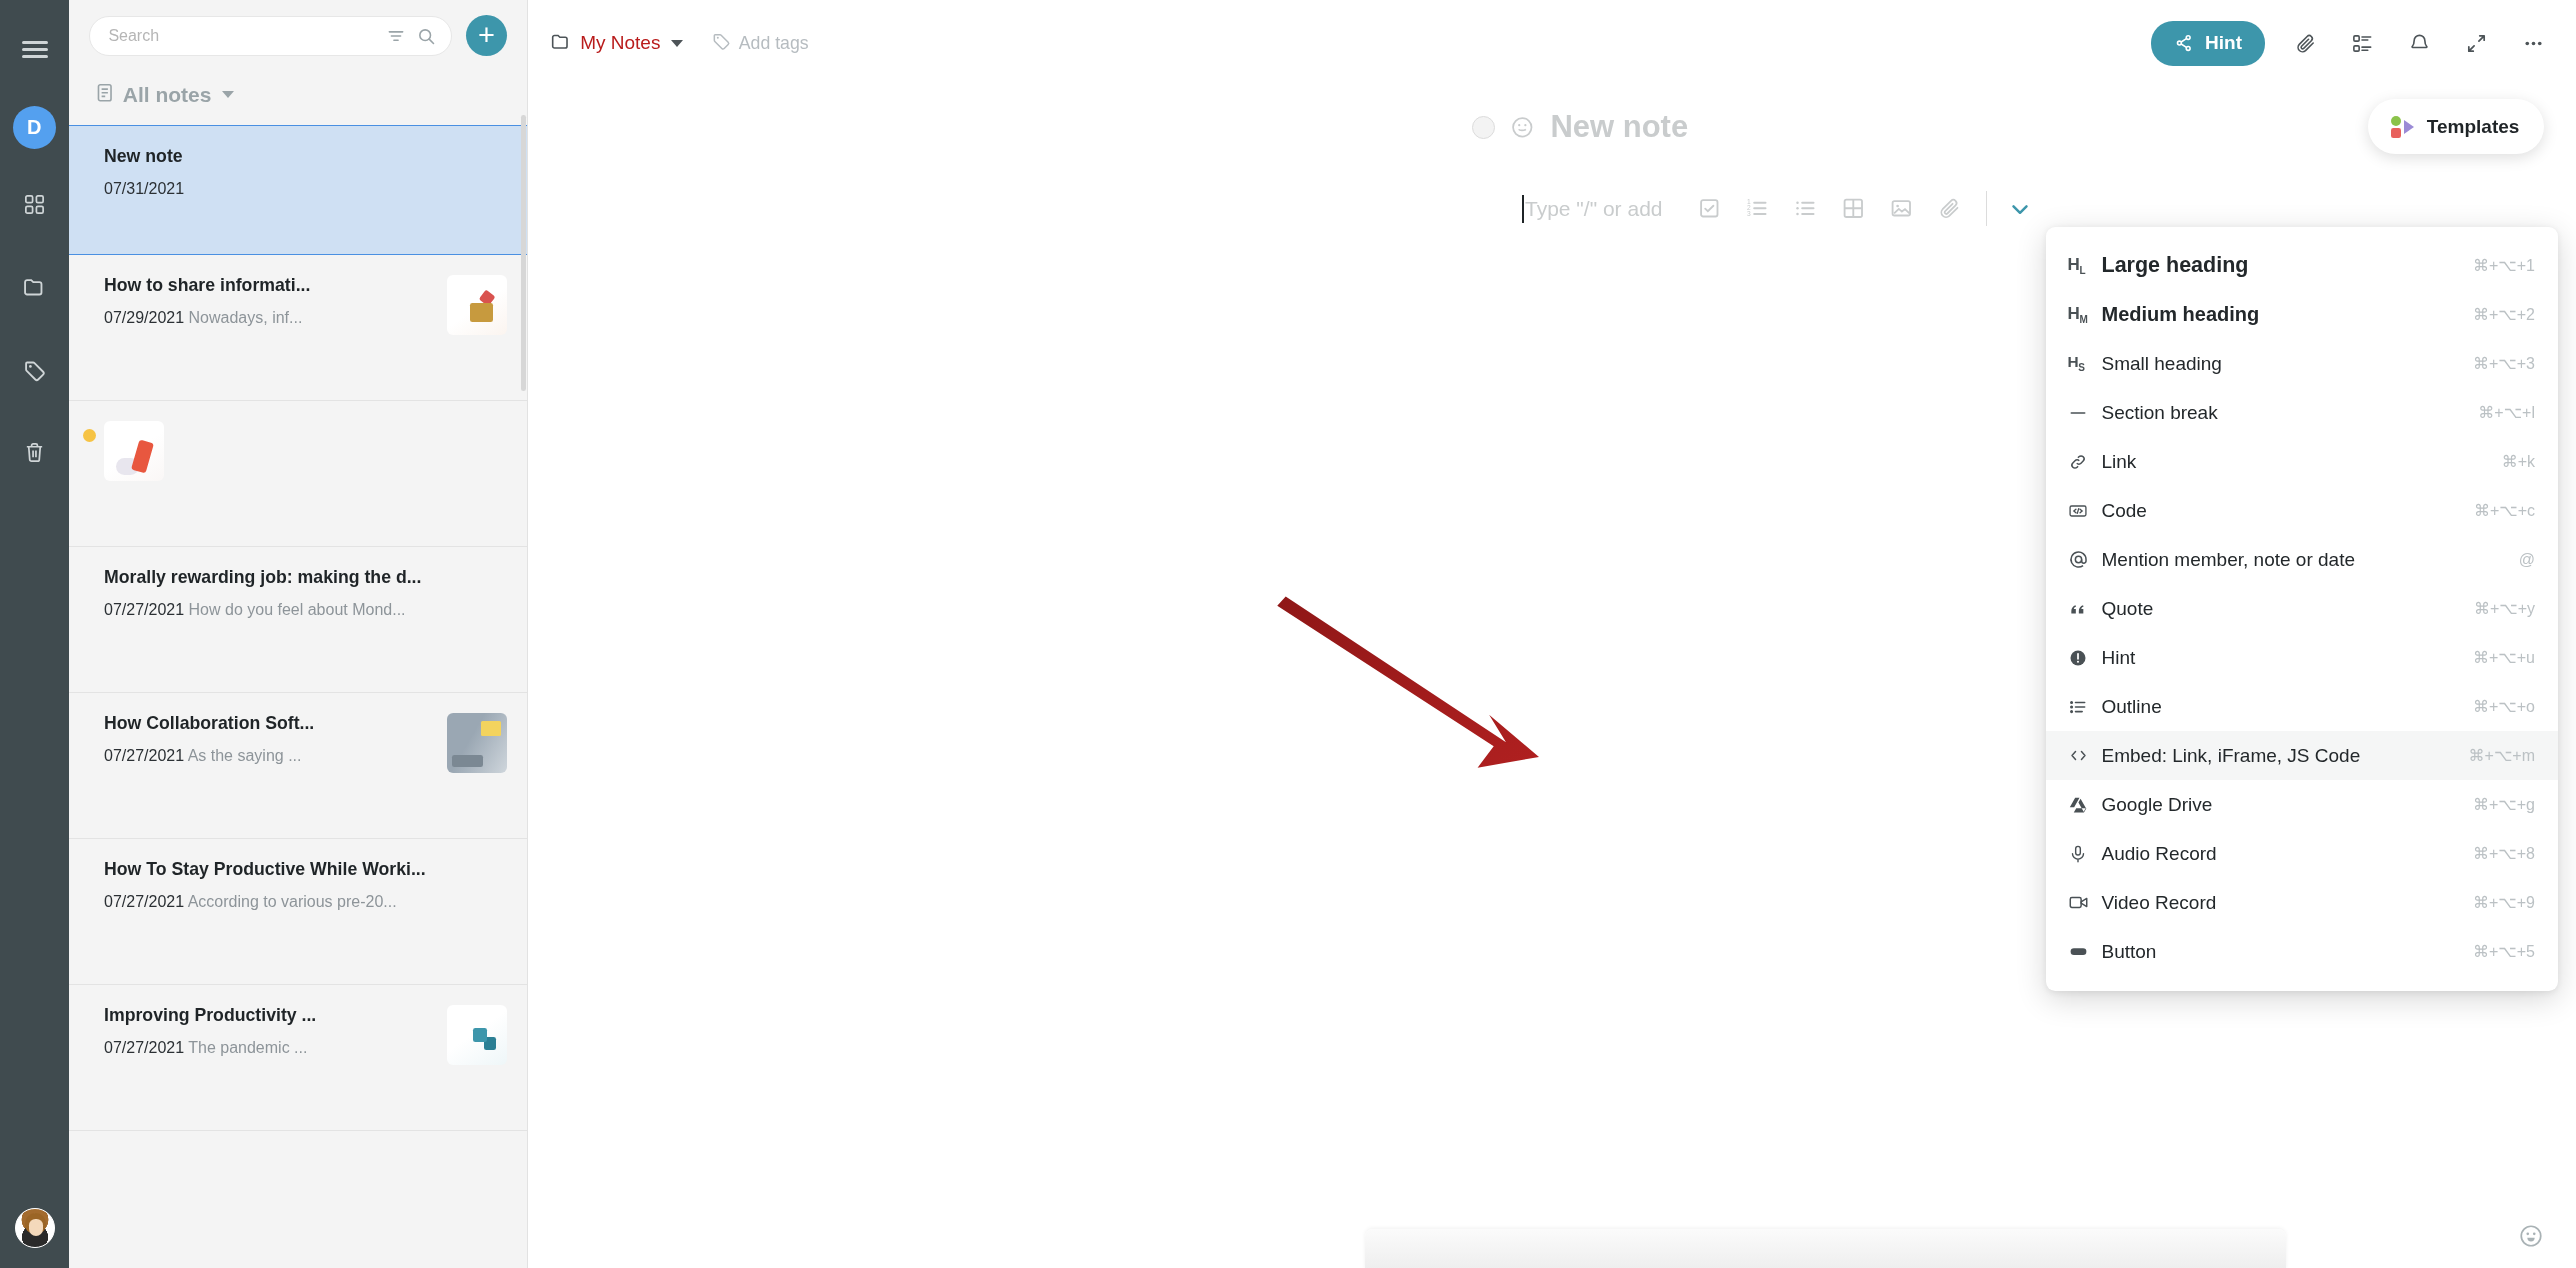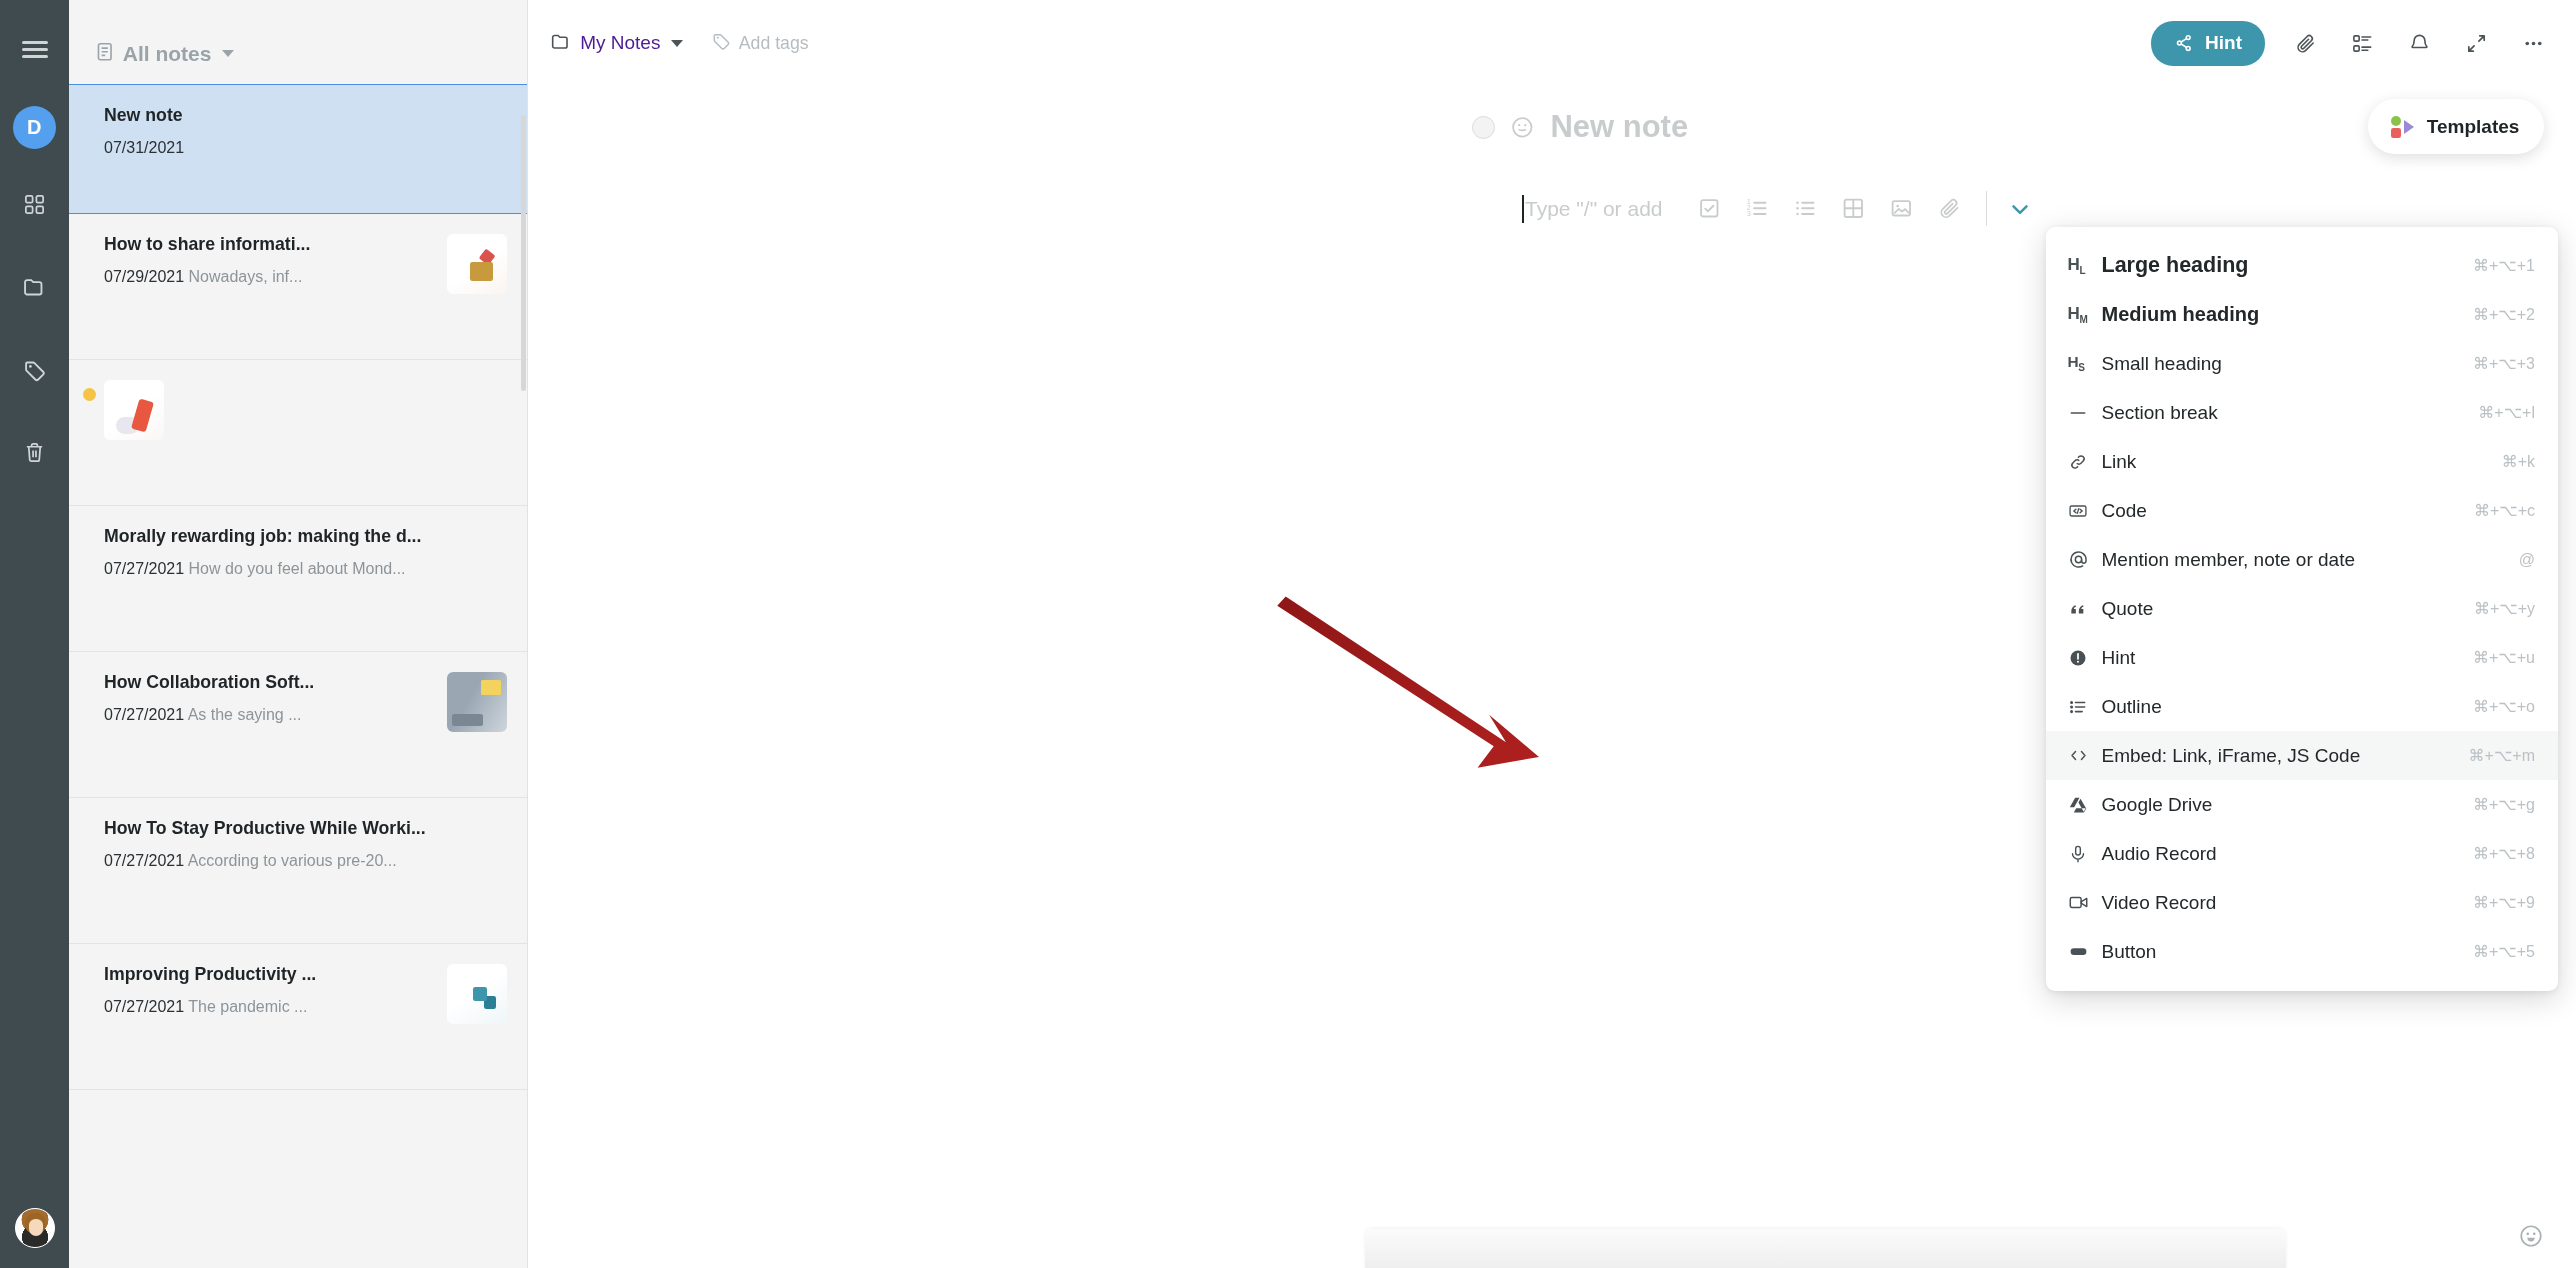--- a/index.html
+++ b/index.html
@@ -123,21 +123,21 @@
   .t4::after{content:"";position:absolute;left:26px;top:23px;width:14px;height:14px;background:#3d96ab;border-radius:2.3px;}
   .t4::before{content:"";position:absolute;left:37px;top:32px;width:12.3px;height:12.3px;background:#2b7f94;border-radius:2.3px;}
 
   
   .main { flex:1; position:relative; background:#fff; min-width:0; }
   .topbar {
     height: 86px; display:flex; align-items:center;
     padding: 0 26px 0 21.5px; gap: 0;
   }
   .crumb { display:flex; align-items:center; gap: 9.2px; cursor:pointer; }
-  .crumb-label { font-size: 19px; color:#4c1d95; font-weight:400; }
+  .crumb-label { font-size: 19px; color:#b91c1c; font-weight:400; }
   .crumb-caret { width:0;height:0;border-left:6.1px solid transparent;border-right:6.1px solid transparent;border-top:7px solid #4d5458; margin-left:1.5px;}
   .add-tags { display:flex; align-items:center; gap:7.7px; margin-left: 28px; cursor:pointer; }
   .add-tags span { font-size: 17.7px; color:#b6bcc0; }
   .topbar-right { margin-left:auto; display:flex; align-items:center; gap: 23px; }
   .share-btn {
     height: 45px; padding: 0 23px; border-radius: 22px; background:#3d96ab;
     display:flex; align-items:center; gap: 10.7px; cursor:pointer;
   }
   .share-btn span { color:#fff; font-size: 19px; font-weight:700; }
   .tool-ic { cursor:pointer; display:flex; align-items:center; justify-content:center; width:34px; height:34px; }
@@ -244,20 +244,37 @@
         </svg>
       </div>
     </div>
     <div class="rail-bottom">
       <div class="user-photo"></div>
     </div>
   </div>
 
   <div class="list-panel">
     <div class="list-head">
+      <div class="search-row">
+        <div class="search-box">
+          <input type="text" placeholder="Search" style="">
+          <span class="icon-btn">
+            <svg width="20" height="20" viewBox="0 0 24 24" stroke="#9aa4a8" stroke-width="1.9" fill="none" stroke-linecap="round">
+              <path d="M4 7h16M6.5 12h11M9.5 17h5"></path>
+            </svg>
+          </span>
+          <span class="icon-btn">
+            <svg width="20" height="20" viewBox="0 0 24 24" stroke="#9aa4a8" stroke-width="1.9" fill="none" stroke-linecap="round">
+              <circle cx="11" cy="11" r="6.4"></circle>
+                <path d="M15.8 15.8 21 21"></path>
+            </svg>
+          </span>
+        </div>
+        <div class="add-fab"></div>
+      </div>
       <div class="all-notes">
         <span>
           <svg width="21.5" height="21.5" viewBox="0 0 24 24" fill="none" stroke="#9aa4a8" stroke-width="1.8">
             <rect x="5" y="3" width="14" height="18" rx="2"></rect>
               <path d="M8.5 8h7M8.5 12h7M8.5 16h4"></path>
           </svg>
         </span>
         <span class="all-notes-label">All notes</span>
         <span class="caret-down"></span>
       </div>

